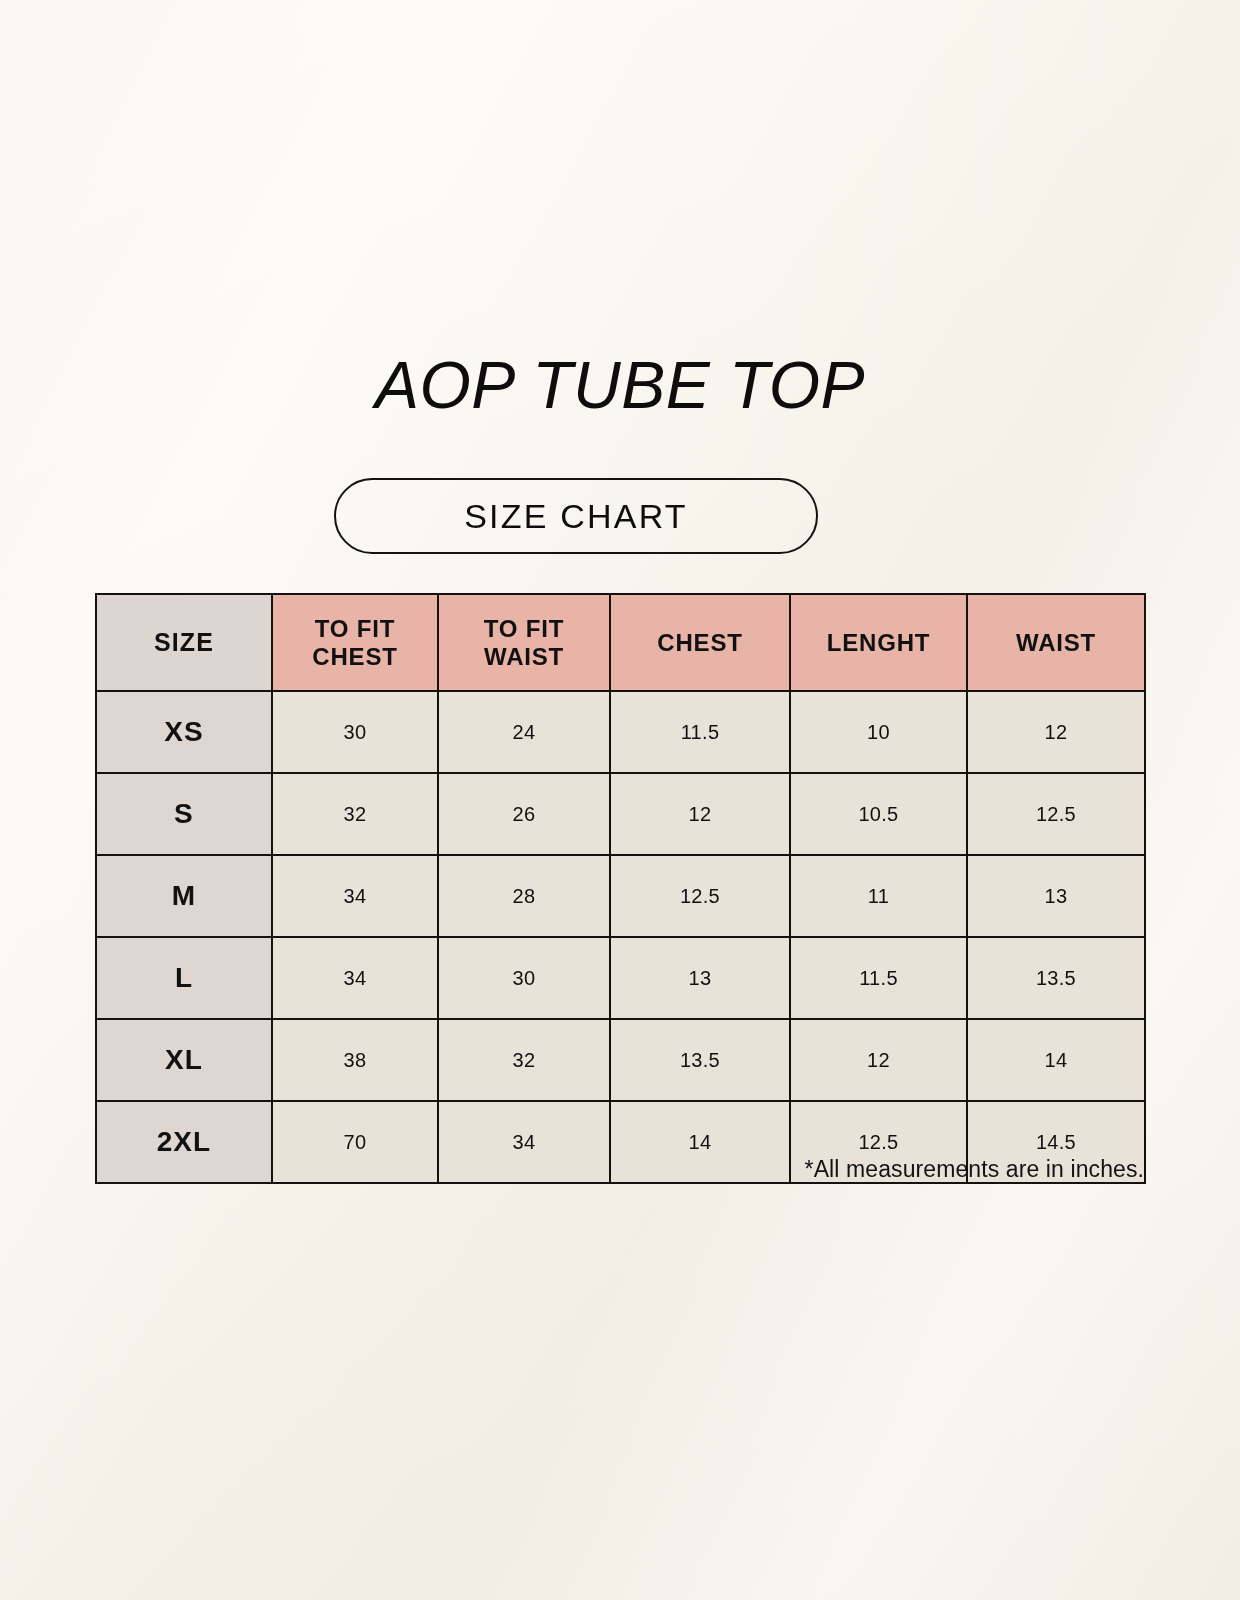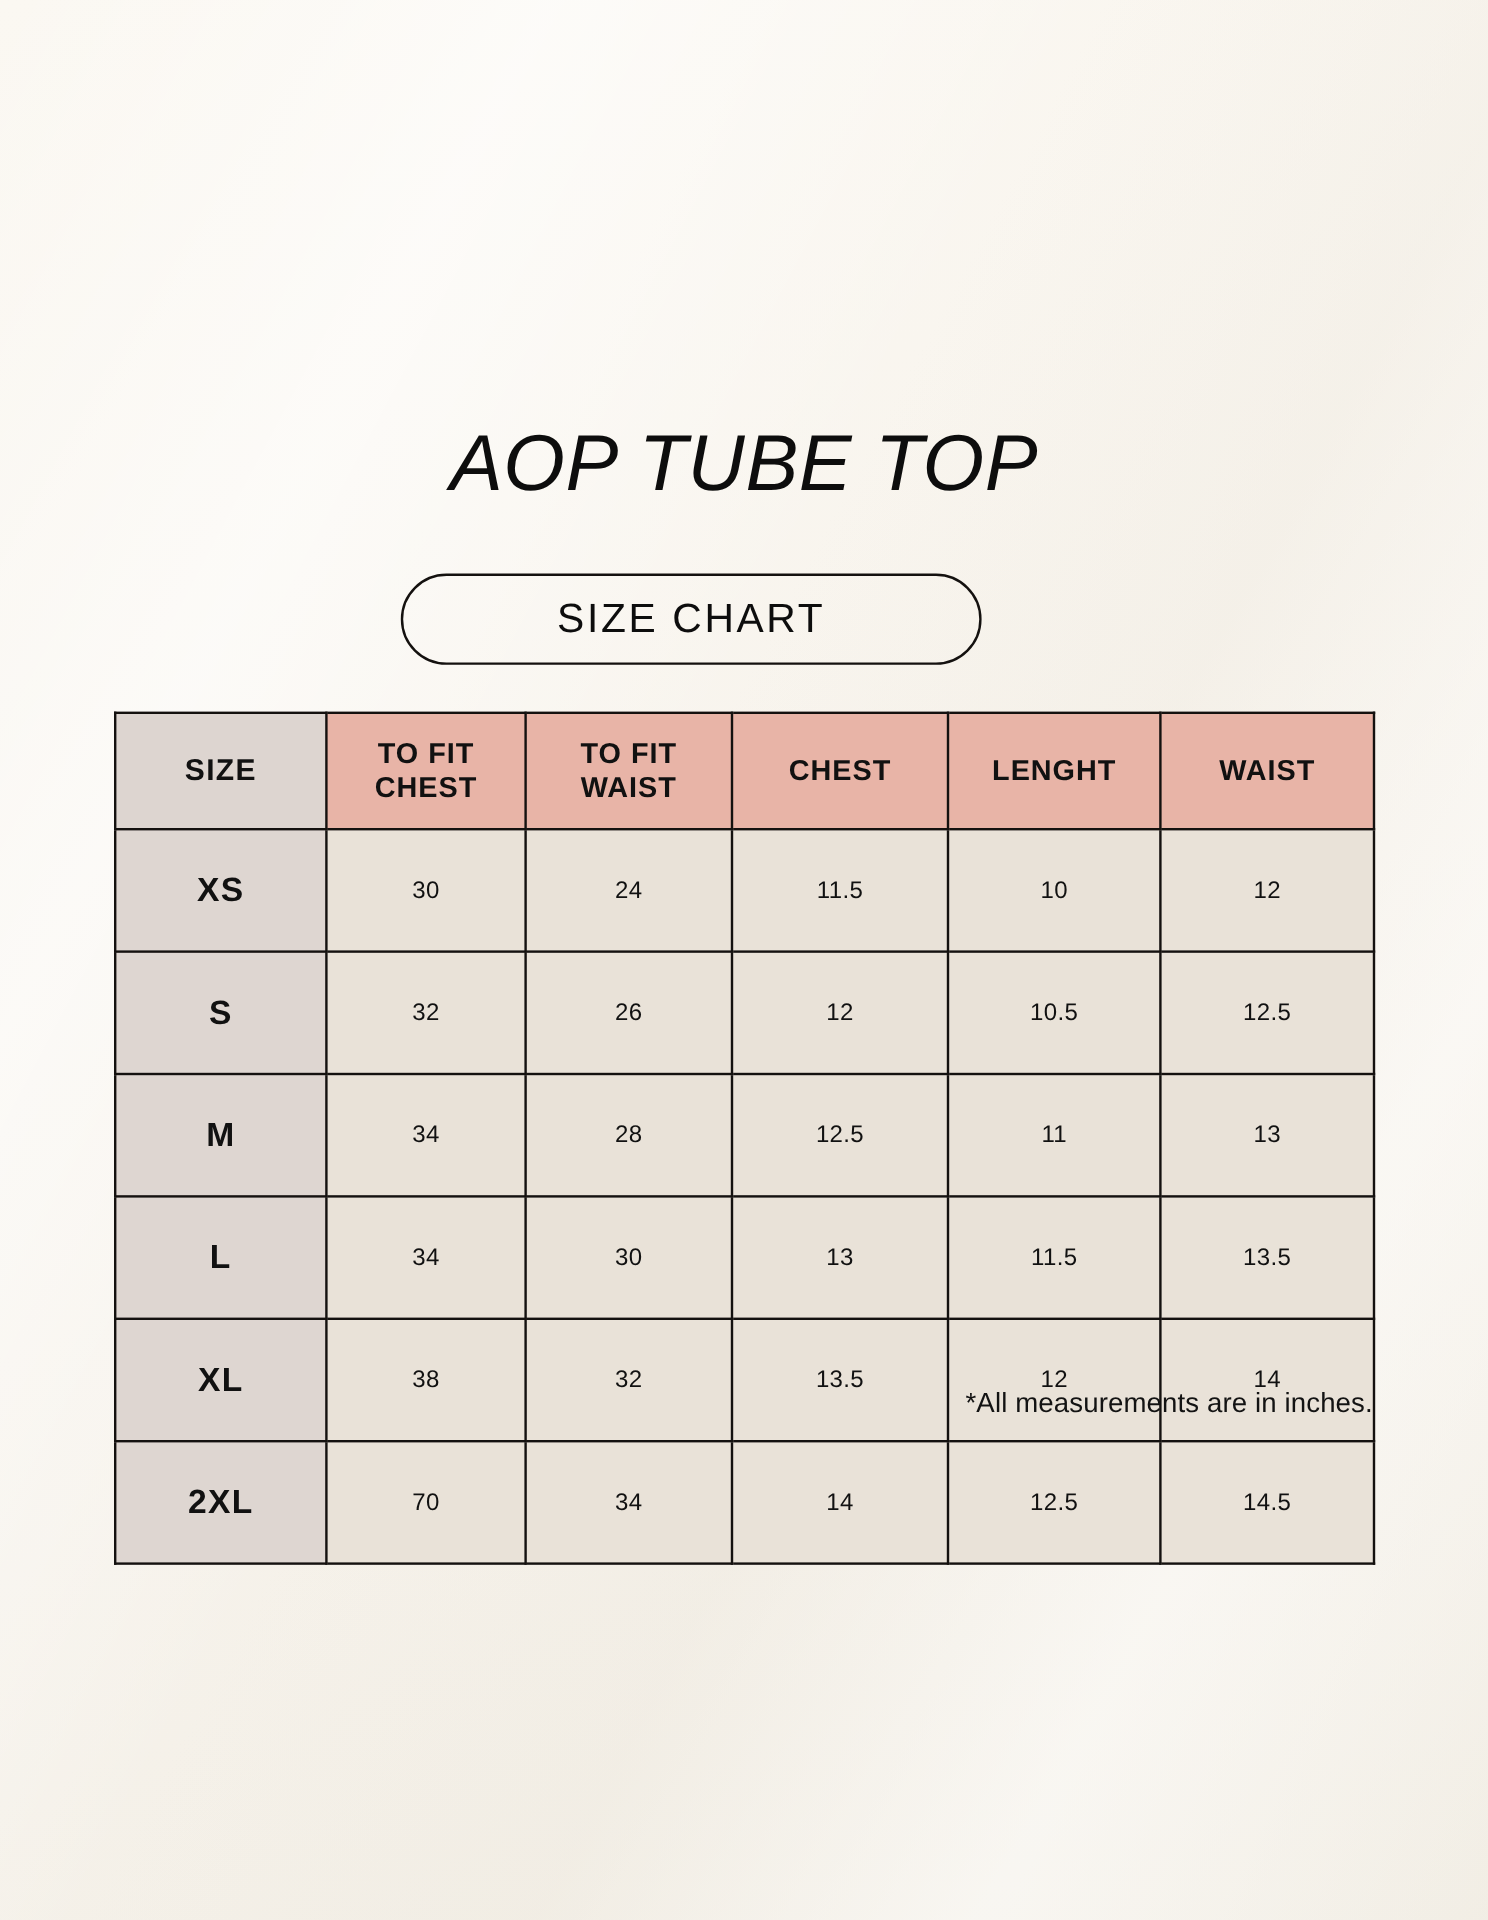--- a/index.html
+++ b/index.html
@@ -127,21 +127,21 @@
     font-weight: 700;
     letter-spacing: 0.8px;
     line-height: 1.14;
   }
 
   th.h-pink .hl {
     display: block;
   }
 
   
-  tbody tr { height: 102px; padding-left: 18px; }
+  tbody tr { height: 82px; padding-left: 18px; }
 
   td.size-cell {
     background: #ded6d1;
     font-size: 28px;
     font-weight: 700;
     letter-spacing: 1.1px;
   }
 
   td.val-cell {
     background: #e9e2d8;

